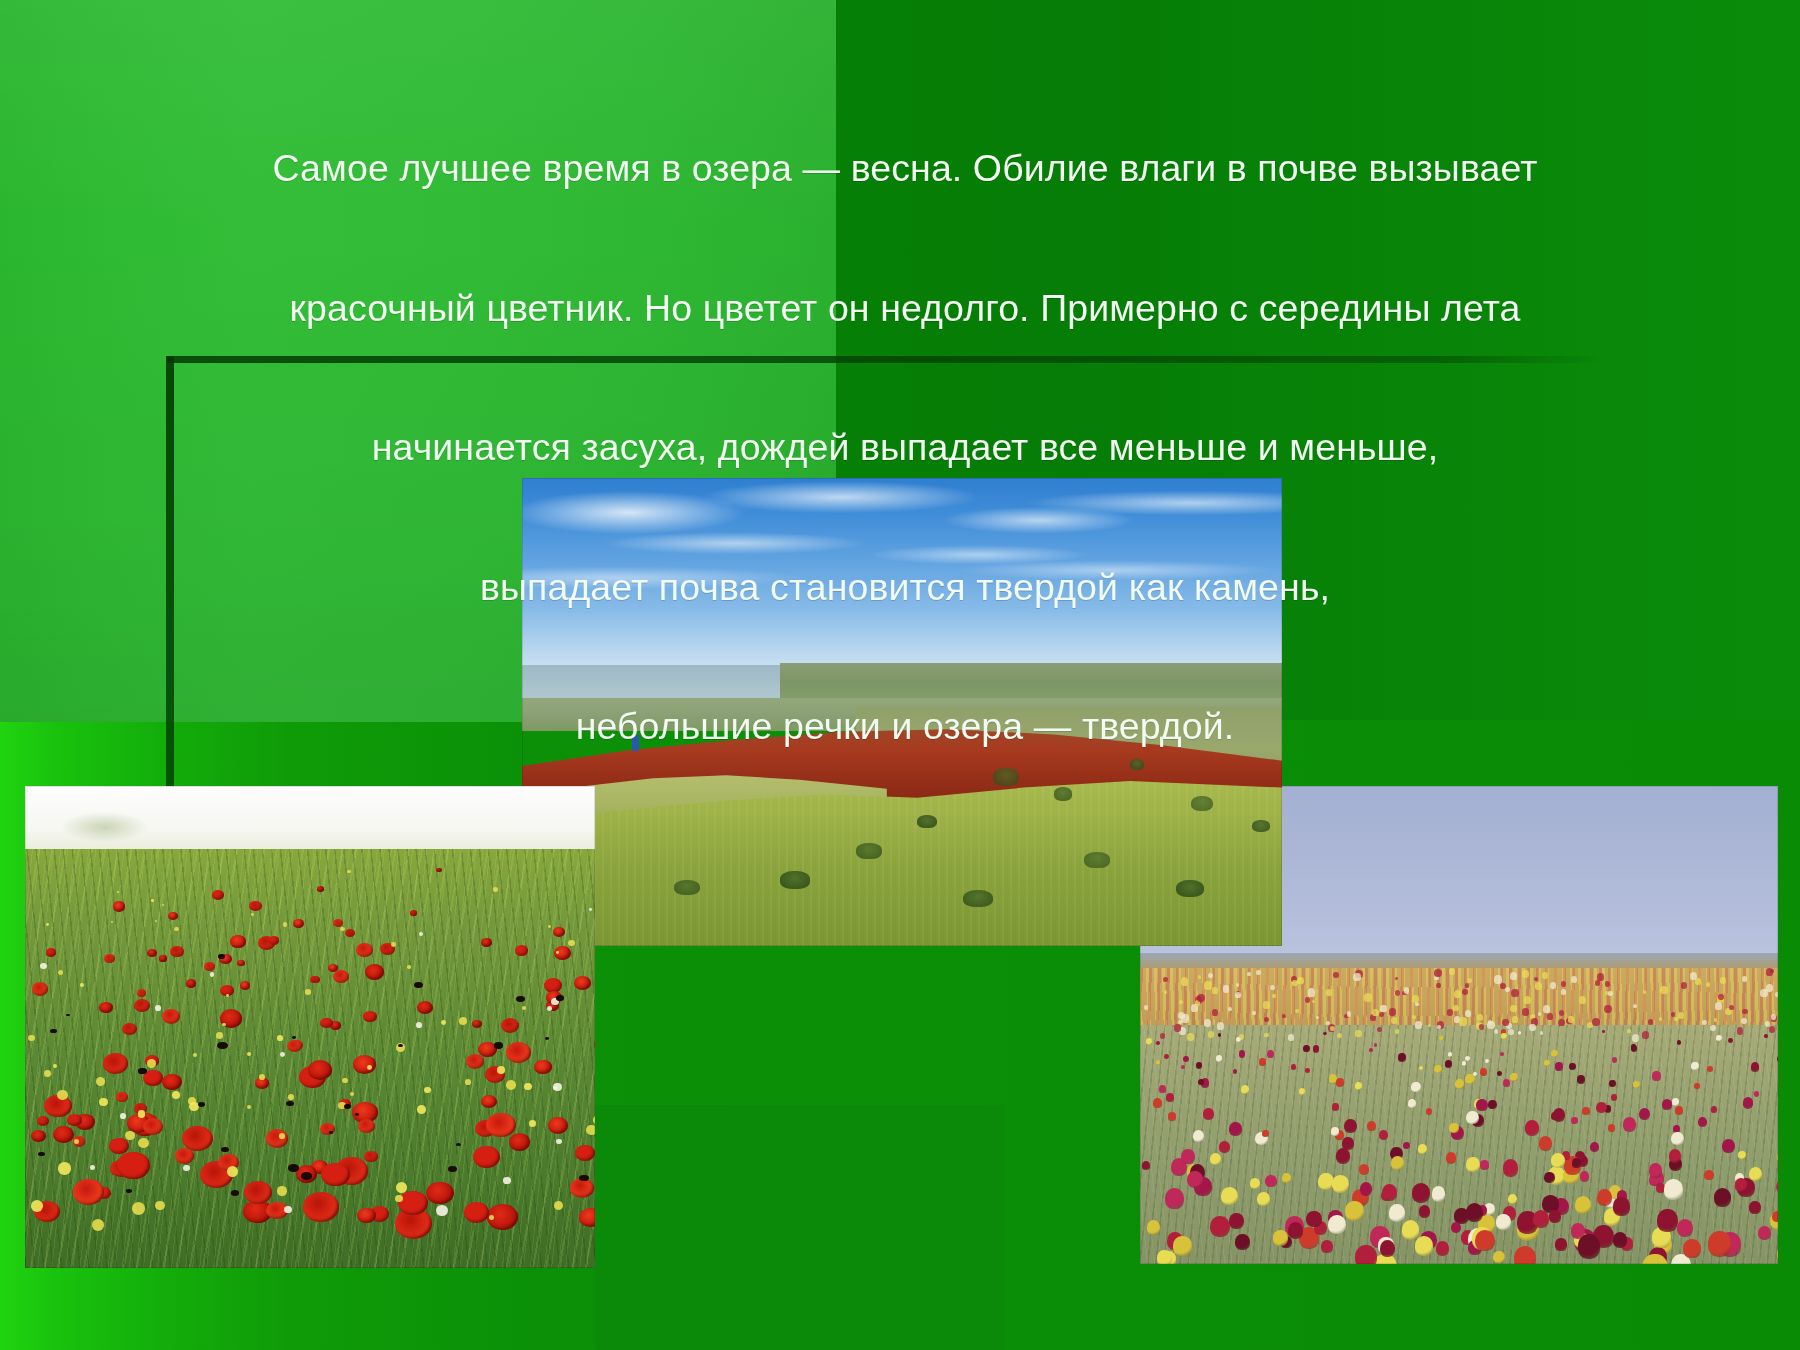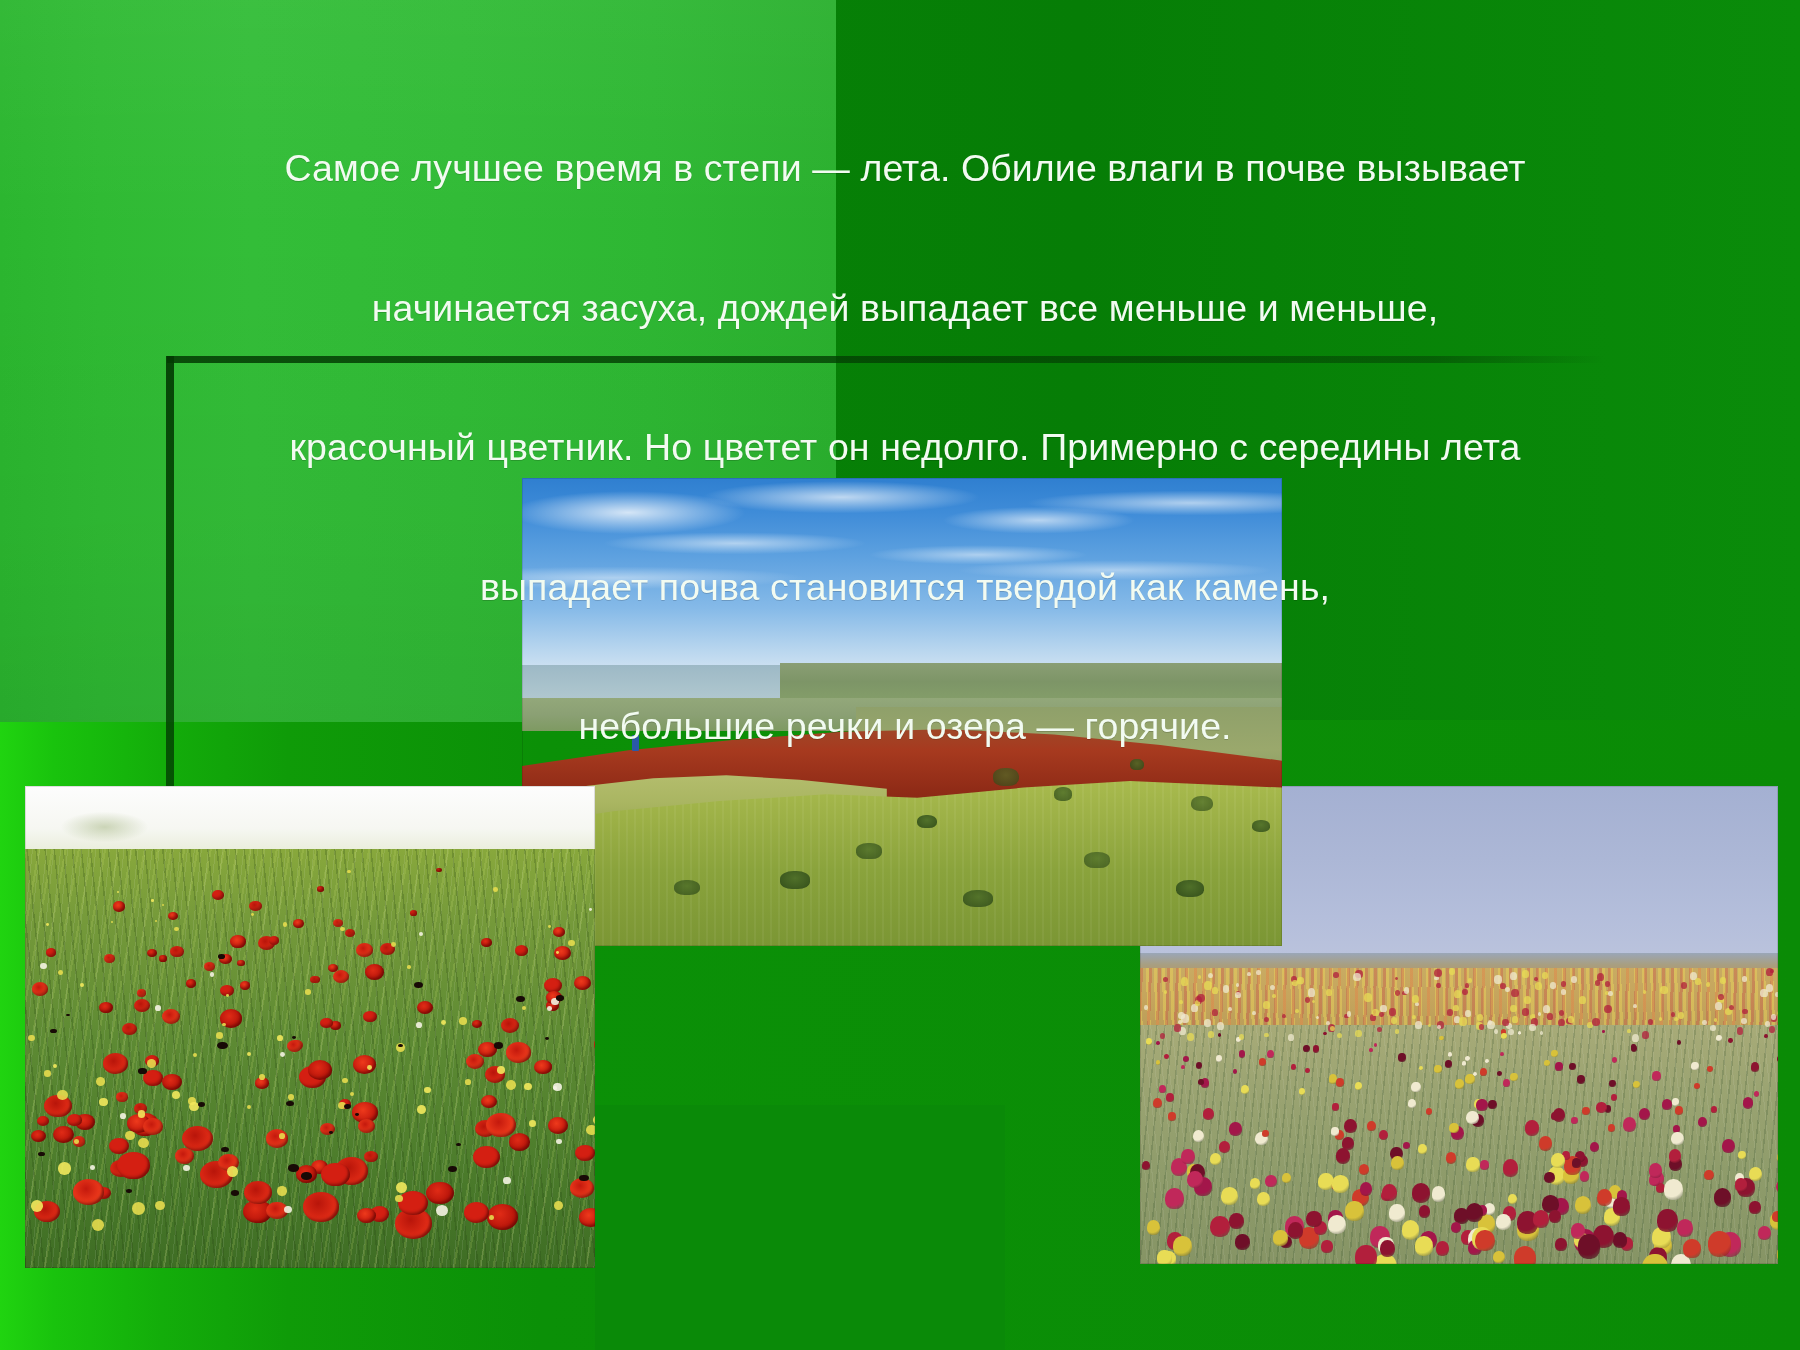--- a/index.html
+++ b/index.html
@@ -865,20 +865,20 @@
         <div class="pp" style="left: 46.7584%; top: 51.881%; width: 4.81462px; height: 3.37023px; background: rgb(24, 10, 6);"></div>
         <div class="pp" style="left: 86.1668%; top: 43.63%; width: 8.5957px; height: 6.01699px; background: rgb(24, 10, 6);"></div>
         <div class="pp" style="left: 82.2045%; top: 53.0926%; width: 9.64272px; height: 6.74991px; background: rgb(24, 10, 6);"></div>
         <div class="pp" style="left: 91.1953%; top: 52.1529%; width: 4.26767px; height: 2.98737px; background: rgb(24, 10, 6);"></div>
         <div class="pp" style="left: 48.45%; top: 80.125%; width: 10.7588px; height: 7.53119px; background: rgb(24, 10, 6);"></div>
       </div>
     <div class="photo-edge"></div>
   </div>
 
   <div class="text-block">
-    <span class="text-line">Самое лучшее время в степи — лета. Обилие влаги в почве вызывает</span>
+    <span class="text-line">Самое лучшее время в озера — весна. Обилие влаги в почве вызывает</span>
+    <span class="text-line">красочный цветник. Но цветет он недолго. Примерно с середины лета</span>
     <span class="text-line">начинается засуха, дождей выпадает все меньше и меньше,</span>
-    <span class="text-line">красочный цветник. Но цветет он недолго. Примерно с середины лета</span>
     <span class="text-line">выпадает почва становится твердой как камень,</span>
-    <span class="text-line">небольшие речки и озера — горячие.</span>
+    <span class="text-line">небольшие речки и озера — твердой.</span>
   </div>
 
 </div>
 
 </body></html>

